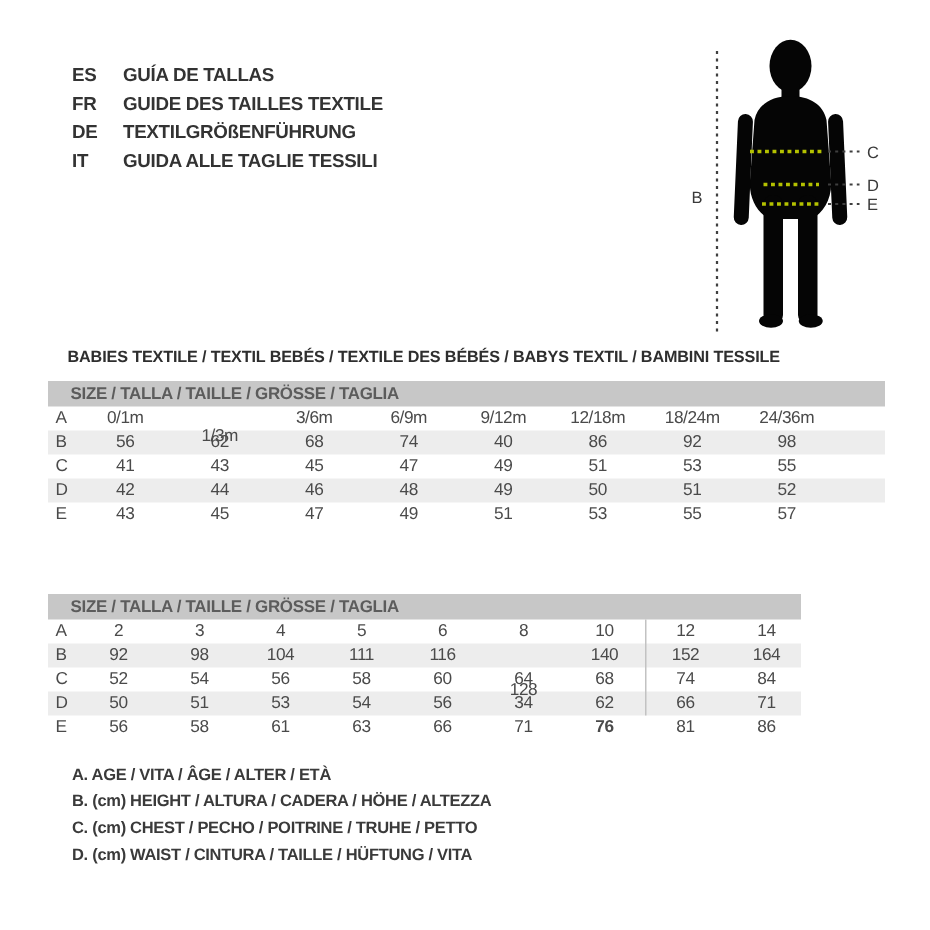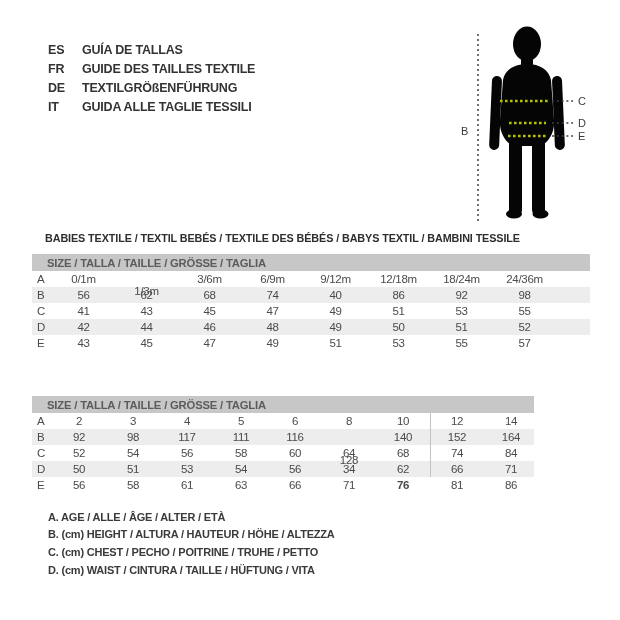--- a/index.html
+++ b/index.html
@@ -183,21 +183,21 @@
             <span class="cell" style="width: 54px;">10</span>
             <span class="cell" style="width: 54px;">12</span>
             <span class="cell" style="width: 54px;">14</span>
           </div>
         </div>
         <div class="t-row stripe">
           <div class="row-grid">
             <span class="row-lbl">B</span>
             <span class="cell" style="width: 54px;">92</span>
             <span class="cell" style="width: 54px;">98</span>
-            <span class="cell" style="width: 54px;">117</span>
+            <span class="cell" style="width: 54px;">104</span>
             <span class="cell" style="width: 54px;">111</span>
             <span class="cell" style="width: 54px;">116</span>
             <span class="cell" style="width: 54px; margin-top: 45px;">128</span>
             <span class="cell" style="width: 54px;">140</span>
             <span class="cell" style="width: 54px;">152</span>
             <span class="cell" style="width: 54px; text-align: center;">164</span>
           </div>
         </div>
         <div class="t-row">
           <div class="row-grid">
@@ -239,19 +239,19 @@
             <span class="cell" style="width: 54px; font-weight: bold;">76</span>
             <span class="cell" style="width: 54px;">81</span>
             <span class="cell" style="width: 54px;">86</span>
           </div>
         </div>
       </div>
     <div class="col12-line"></div>
   </div>
 
   <div class="legend">
-    <div class="legend-line">A. AGE / ALLE / ÂGE / ALTER / ETÀ</div>
-    <div class="legend-line">B. (cm) HEIGHT / ALTURA / HAUTEUR / HÖHE / ALTEZZA</div>
+    <div class="legend-line">A. AGE / VITA / ÂGE / ALTER / ETÀ</div>
+    <div class="legend-line">B. (cm) HEIGHT / ALTURA / CADERA / HÖHE / ALTEZZA</div>
     <div class="legend-line">C. (cm) CHEST / PECHO / POITRINE / TRUHE / PETTO</div>
     <div class="legend-line">D. (cm) WAIST / CINTURA / TAILLE / HÜFTUNG / VITA</div>
   </div>
 
 </div>
 
 </body></html>

